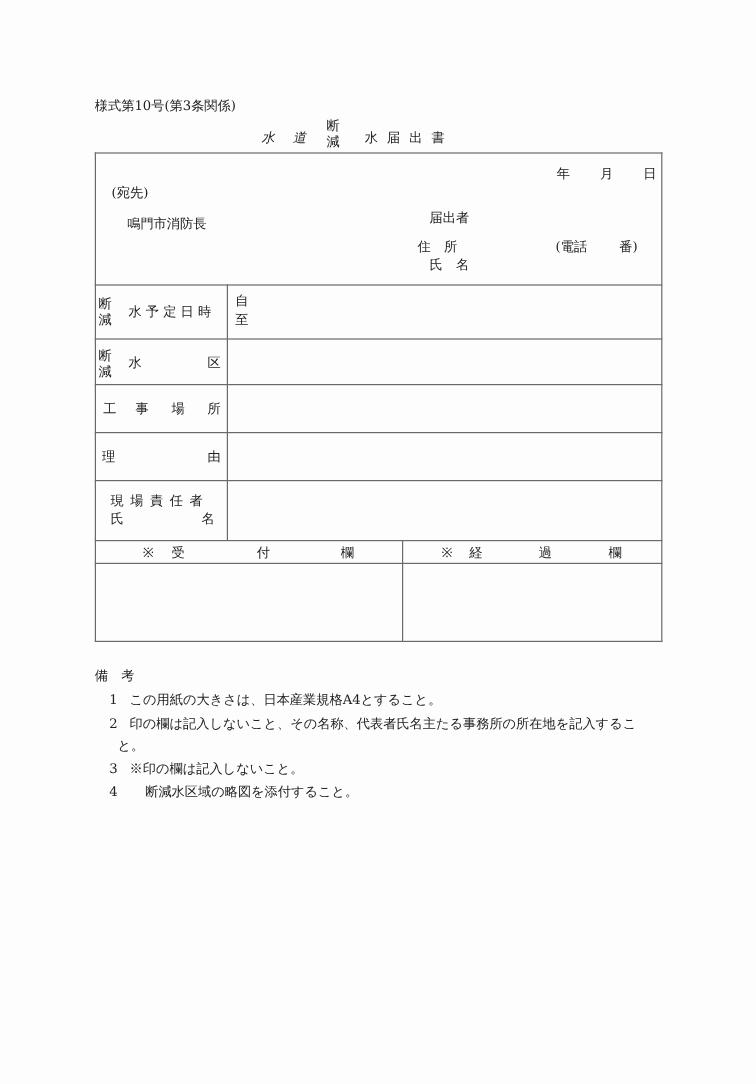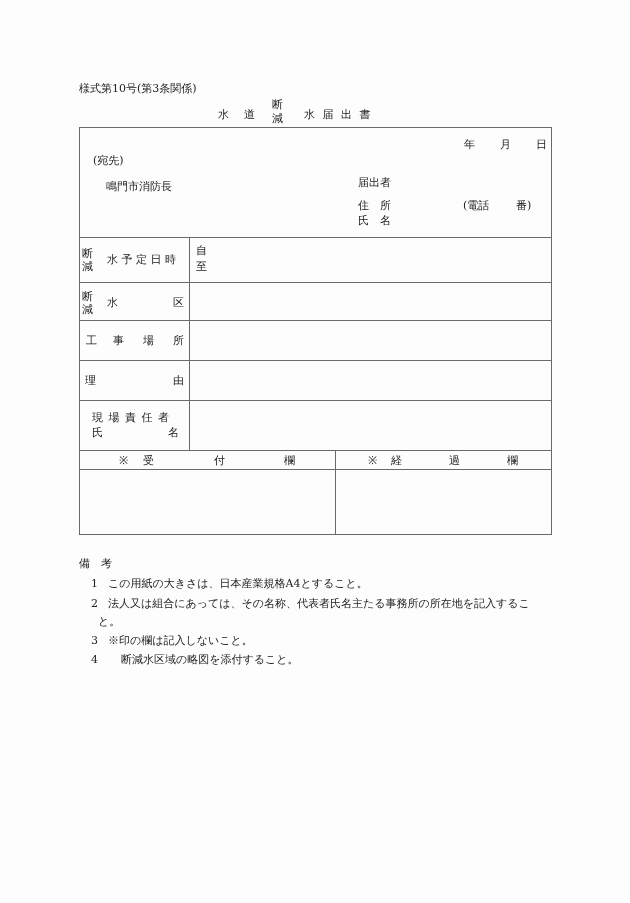--- a/index.html
+++ b/index.html
@@ -7,21 +7,21 @@
          font-family:"DejaVu Serif","Liberation Serif",serif; color:#222; font-size:11px; }
   .abs { position:absolute; white-space:nowrap; line-height:13px; }
   .line { position:absolute; background:#6a6a6a; }
 </style>
 </head>
 <body>
 
 <div class="abs" style="left:79px;top:82px;">様式第10号(第3条関係)</div>
 
 <div>
-  <div class="abs" style="left:218px;top:108px;letter-spacing:2px;">水　道</div>
+  <div class="abs" style="left:218px;top:108px;letter-spacing:2px;font-style:italic;">水　道</div>
   <div class="abs" style="left:272px;top:98px;">断</div>
   <div class="abs" style="left:272px;top:112px;">減</div>
   <div class="abs" style="left:304px;top:108px;word-spacing:4px;">水 届 出 書</div>
 </div>
 
 <div>
   <div class="line" style="left:79px;top:127px;width:473px;height:1px;"></div>
   <div class="line" style="left:79px;top:127px;width:1px;height:408px;"></div>
   <div class="line" style="left:551px;top:127px;width:1px;height:408px;"></div>
   <div class="line" style="left:79px;top:534px;width:473px;height:1px;"></div>
@@ -40,21 +40,21 @@
 
 <div>
   <div class="abs" style="left:464px;top:138px;">年</div>
   <div class="abs" style="left:500px;top:138px;">月</div>
   <div class="abs" style="left:536px;top:138px;">日</div>
 
   <div class="abs" style="left:93px;top:154px;">(宛先)</div>
   <div class="abs" style="left:106px;top:180px;">鳴門市消防長</div>
 
   <div class="abs" style="left:358px;top:176px;font-family:Liberation Serif, serif;">届出者</div>
-  <div class="abs" style="left:358px;top:199px;">住　所</div>
+  <div class="abs" style="left:348px;top:199px;">住　所</div>
   <div class="abs" style="left:358px;top:214px;">氏　名</div>
   <div class="abs" style="left:463px;top:199px;">(電話</div>
   <div class="abs" style="left:516px;top:199px;">番)</div>
 </div>
 
 <div>
   <div class="abs" style="left:82px;top:247px;">断</div>
   <div class="abs" style="left:82px;top:260px;">減</div>
   <div class="abs" style="left:107px;top:253px;">水 予 定 日 時</div>
   <div class="abs" style="left:196px;top:244px;">自</div>
@@ -104,21 +104,21 @@
 <div style="position:absolute;left:80px;top:470px;width:255px;height:64px;"></div>
 <div style="position:absolute;left:336px;top:470px;width:215px;height:64px;"></div>
 
 <div>
   <div class="abs" style="left:79px;top:557px;">備　考</div>
 
   <div class="abs" style="left:91px;top:577px;">1</div>
   <div class="abs" style="left:108px;top:577px;">この用紙の大きさは、日本産業規格A4とすること。</div>
 
   <div class="abs" style="left:91px;top:597px;">2</div>
-  <div class="abs" style="left:108px;top:597px;">法人又は組合にあっては、その名称、代表者氏名主たる事務所の所在地を記入するこ</div>
+  <div class="abs" style="left:108px;top:597px;">印の欄は記入しないこと、その名称、代表者氏名主たる事務所の所在地を記入するこ</div>
   <div class="abs" style="left:98px;top:615px;">と。</div>
 
   <div class="abs" style="left:91px;top:634px;">3</div>
   <div class="abs" style="left:108px;top:634px;">※印の欄は記入しないこと。</div>
 
   <div class="abs" style="left:91px;top:653px;">4</div>
   <div class="abs" style="left:121px;top:653px;">断減水区域の略図を添付すること。</div>
 </div>
 
 </body></html>

